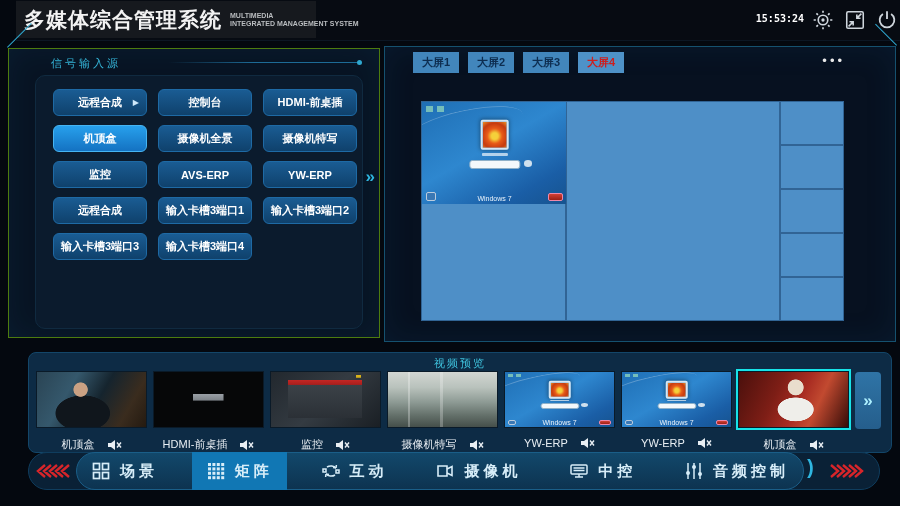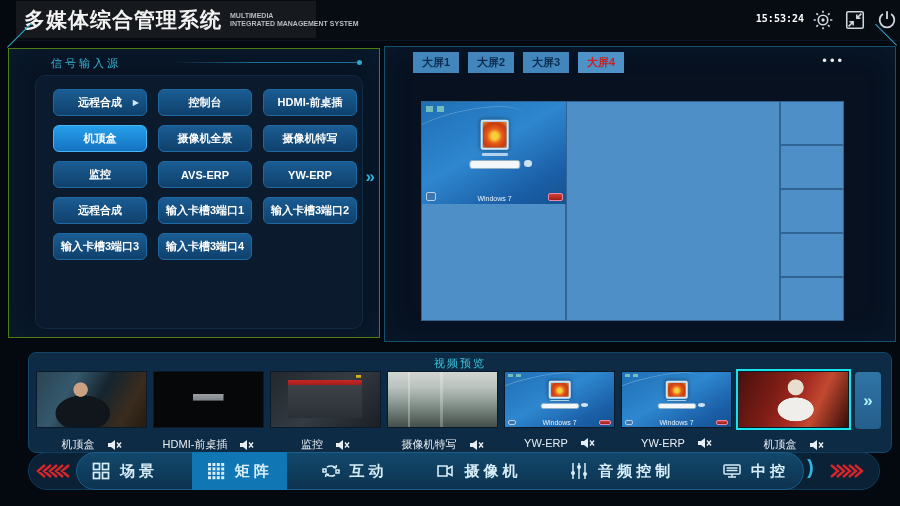--- a/index.html
+++ b/index.html
@@ -393,36 +393,36 @@
             <svg width="20" height="20" viewBox="0 0 20 20" fill="none" stroke="#d7edf8" stroke-width="1.6">
               <path d="M3 5h9v10H3z"></path>
               <path d="M12 8l5-2.5v9L12 12"></path>
             </svg>
           </span>
           <span>摄像机</span>
         </div>
         <div class="nav-item">
           <span style="display: inline-flex;">
             <svg width="20" height="20" viewBox="0 0 20 20" fill="none" stroke="#d7edf8" stroke-width="1.5">
+              <rect x="2" y="4" width="16" height="9" rx="1"></rect>
+              <path d="M4.5 7h11M4.5 9.5h11M10 13v2.5M6 16h8"></path>
+            </svg>
+          </span>
+          <span>中控</span>
+        </div>
+        <div class="nav-item">
+          <span style="display: inline-flex;">
+            <svg width="20" height="20" viewBox="0 0 20 20" fill="none" stroke="#d7edf8" stroke-width="1.5">
               <path d="M4 2v16M10 2v16M16 2v16"></path>
               <circle cx="4" cy="12" r="2" fill="#d7edf8" stroke="none"></circle>
               <circle cx="10" cy="6" r="2" fill="#d7edf8" stroke="none"></circle>
               <circle cx="16" cy="13" r="2" fill="#d7edf8" stroke="none"></circle>
             </svg>
           </span>
           <span>音频控制</span>
-        </div>
-        <div class="nav-item">
-          <span style="display: inline-flex;">
-            <svg width="20" height="20" viewBox="0 0 20 20" fill="none" stroke="#d7edf8" stroke-width="1.5">
-              <rect x="2" y="4" width="16" height="9" rx="1"></rect>
-              <path d="M4.5 7h11M4.5 9.5h11M10 13v2.5M6 16h8"></path>
-            </svg>
-          </span>
-          <span>中控</span>
         </div>
       </div>
     <span class="arc arc-right">(</span>
     <svg class="nav-deco deco-right" width="50" height="16" viewBox="0 0 50 16" fill="none" stroke="#d8252a" stroke-width="2.4">
       <path d="M15 2l7 6-7 6M21 2l7 6-7 6M27 2l7 6-7 6M33 2l7 6-7 6M39 2l7 6-7 6"></path>
     </svg>
   </div>
 
 </div>
 

